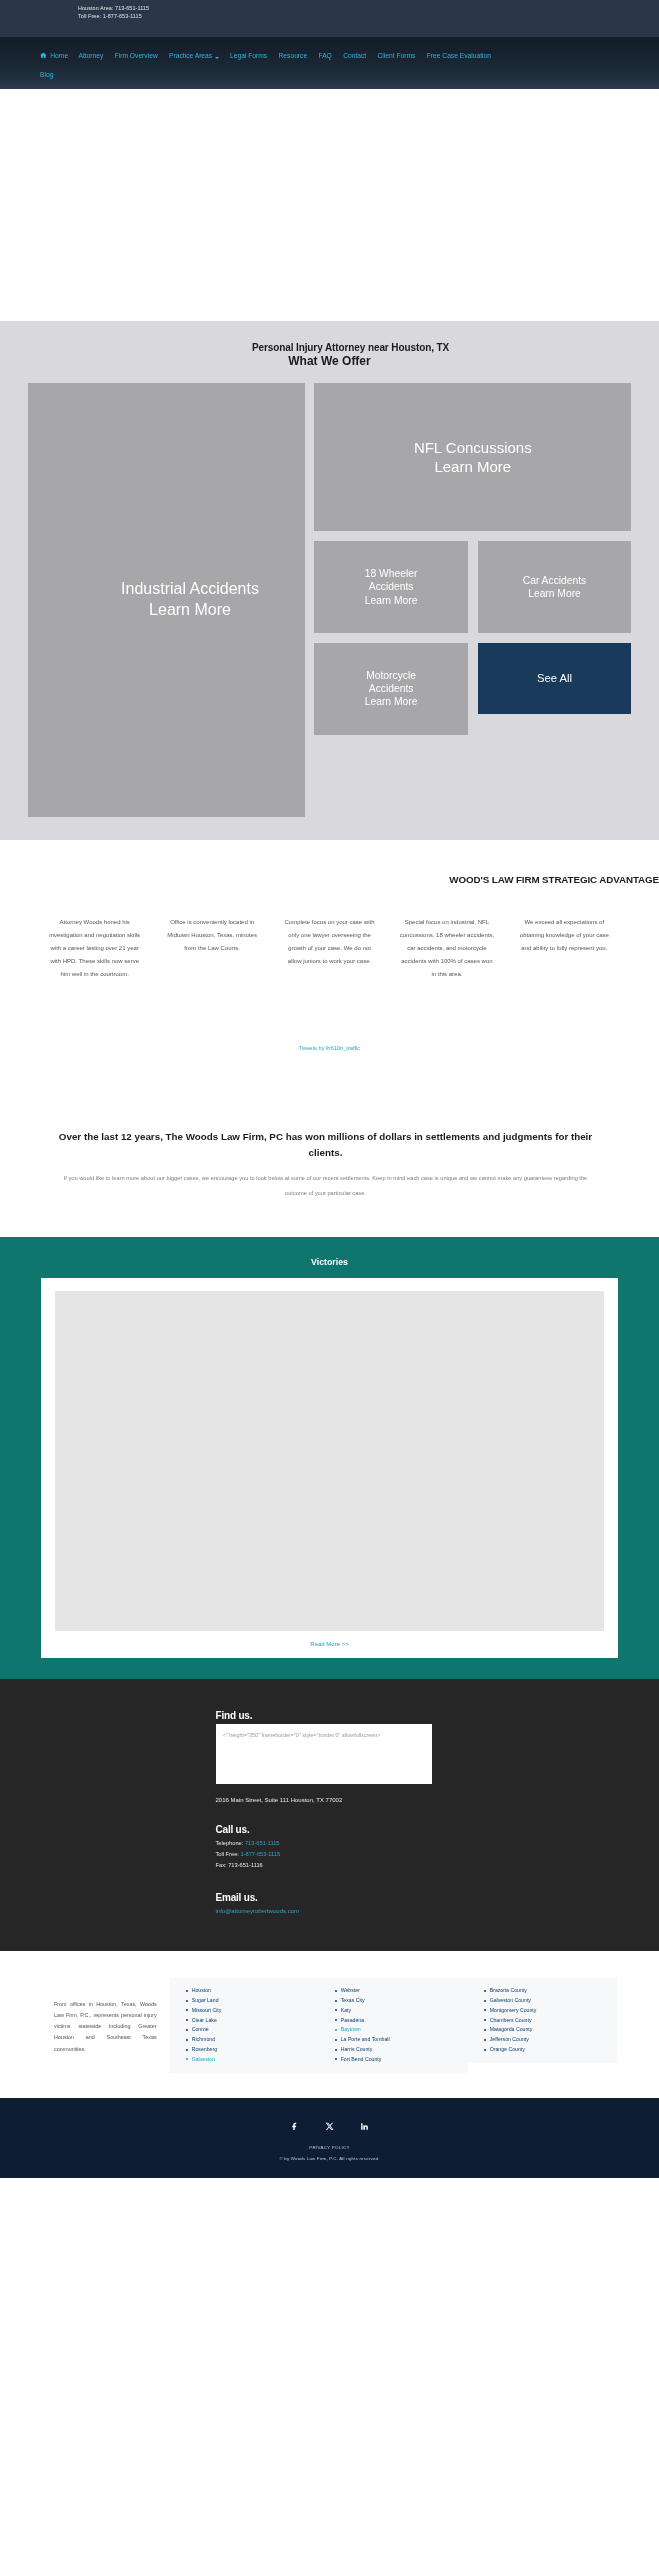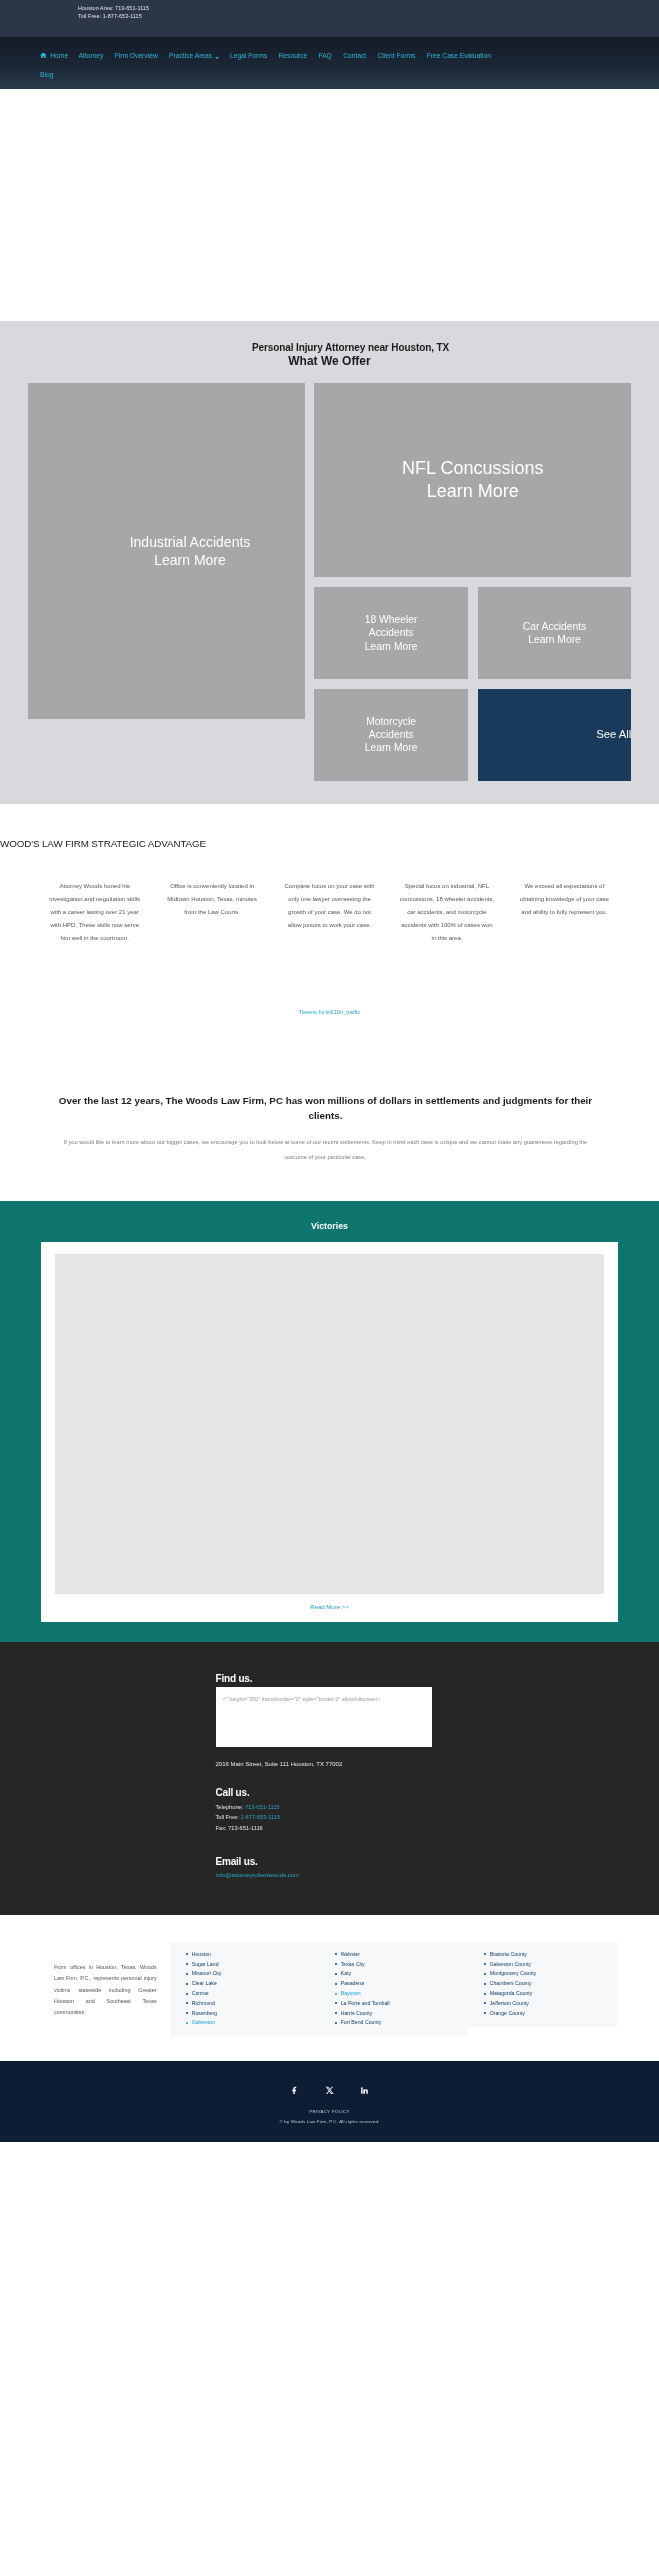--- a/index.html
+++ b/index.html
@@ -108,37 +108,36 @@
   .card {
     background: #a7a7a9;
     display: flex;
     align-items: center;
     justify-content: center;
     text-align: center;
     color: #ffffff;
     cursor: pointer;
     line-height: 1.3;
   }
-  .card-ind   { height: 336px; font-size: 14px; padding-left: 48px; }
-  .card-nfl   { height: 194px; font-size: 18px; width: 100%; }
+  .card-ind   { height: 434px; font-size: 16px; padding-left: 48px; }
+  .card-nfl   { height: 148px; font-size: 15px; width: 100%; }
   .card-small { height: 92px; font-size: 10.3px; flex: 1; }
   .card-seeall {
-    height: 92px; flex: 1;
+    height: 71px; flex: 1;
     background: #1a3a5c;
     color: #ffffff;
     font-size: 11.3px;
-    justify-content: flex-end;
   }
 
   
   .advantage { background: #ffffff; padding: 34px 0 0 0; }
   .advantage h2 {
-    text-align: left;
+    text-align: right;
     font-size: 9.8px;
-    font-weight: normal;
+    font-weight: bold;
     color: #1c1c1c;
     letter-spacing: -0.1px;
   }
   .adv-cols {
     width: 587px;
     margin: 31px auto 0 auto;
     display: flex;
   }
   .adv-col {
     flex: 1;

